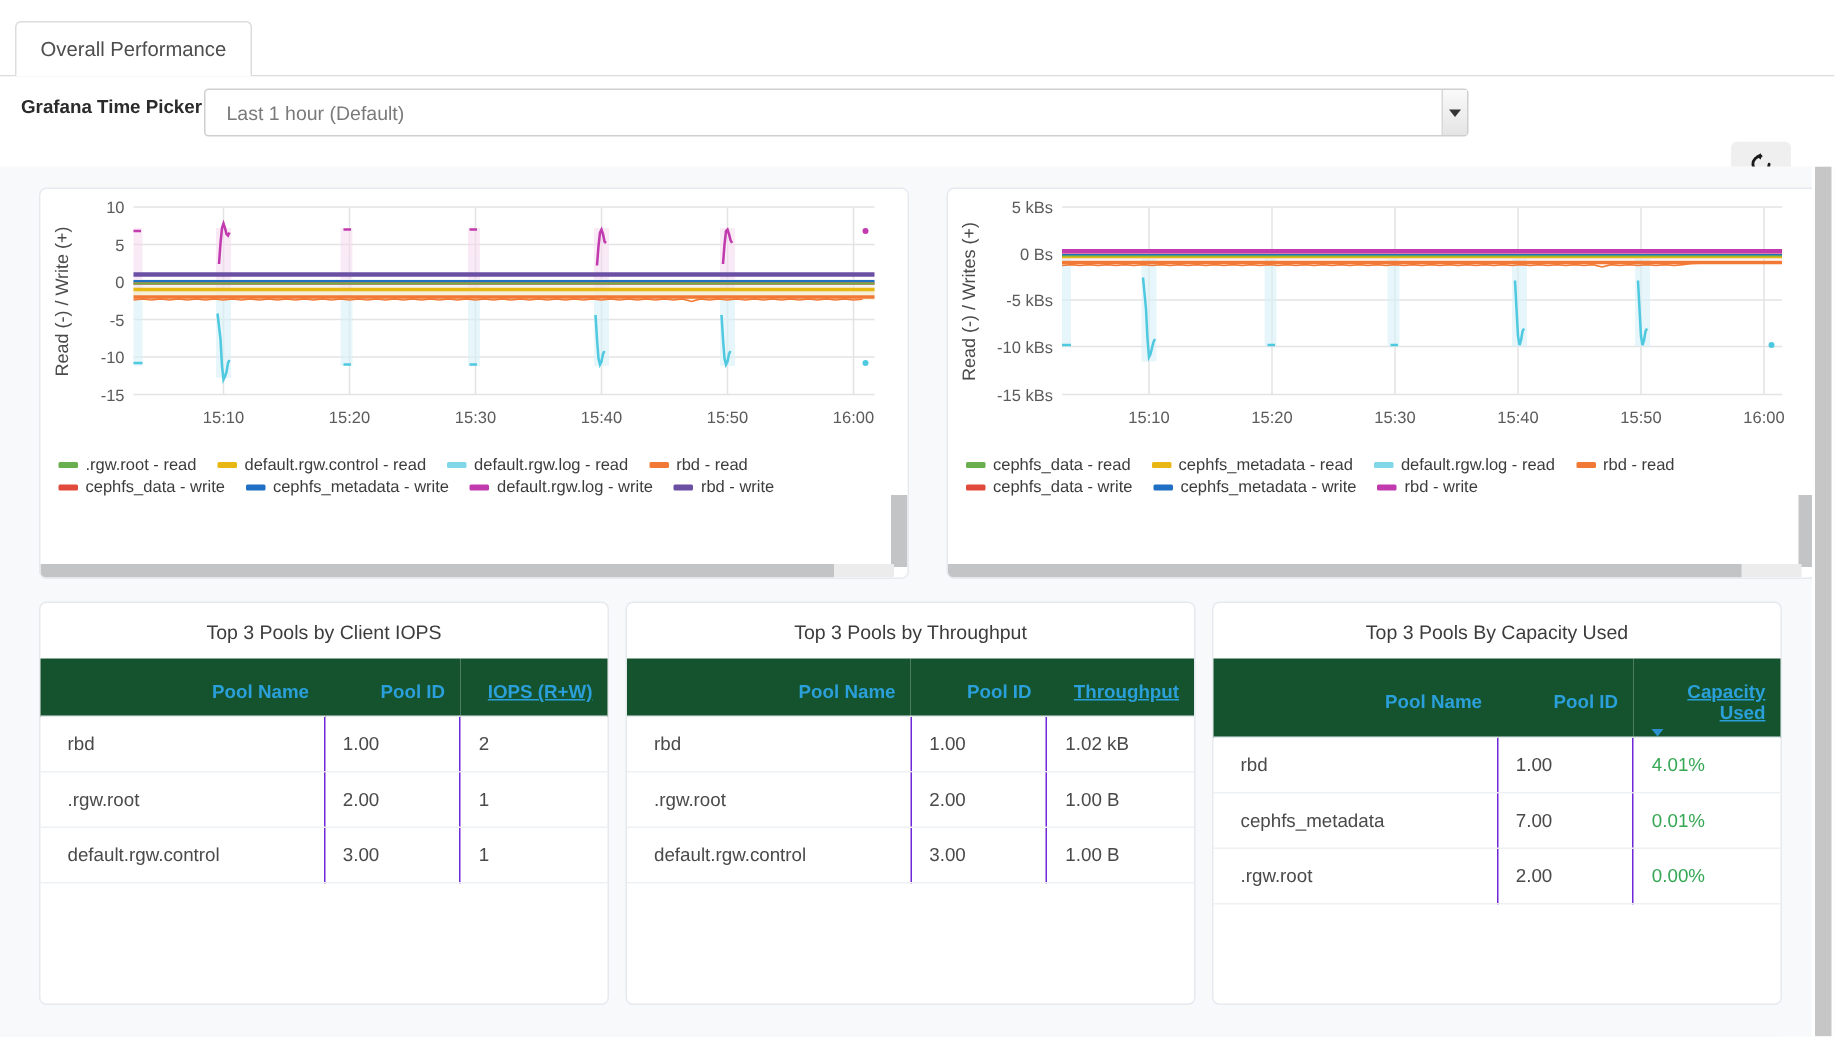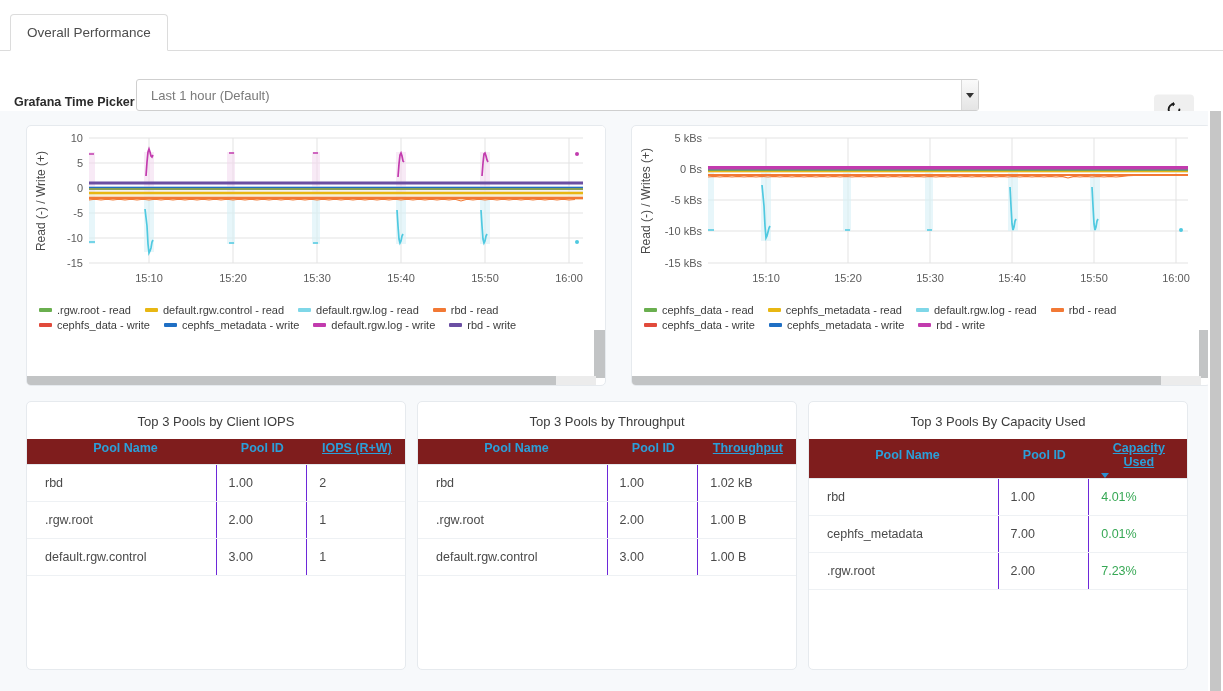--- a/index.html
+++ b/index.html
@@ -40,21 +40,21 @@
     border-bottom-color: #fff;
   }
 
   
   .toolbar {
     position: relative;
     height: 60px;
     background: #fff;
     padding: 8px 0 0 14px;
     display: flex;
-    align-items: flex-end;
+    align-items: flex-start;
   }
   .picker-label {
     width: 122px;
     font-size: 12.5px;
     font-weight: bold;
     color: #2b2b2b;
     line-height: 1.35;
     padding-top: 4px;
   }
   .select-wrap { position: relative; }
@@ -172,26 +172,26 @@
   .table-row { display: flex; gap: 11px; margin-top: 15px; }
   .table-panel { width: 380px; height: 269px; padding: 0 0 0 0; position: relative; }
   .table-panel .panel-title { padding-top: 12px; font-size: 13px; }
   table {
     width: 100%;
     border-collapse: collapse;
     margin-top: 8px;
     table-layout: fixed;
   }
   th {
-    background: #7f1d1d;
+    background: #14532d;
     color: #2b9fd9;
     font-size: 12.5px;
     font-weight: bold;
-    text-align: center;
-    padding: 2px 10px 9px 18px;
+    text-align: right;
+    padding: 15px 10px 9px 18px;
     border-bottom: 1px solid #e4e9ee;
   }
   th.c2 { padding-left: 12px; }
   th.c3 { padding-left: 12px; text-decoration: underline; }
   td {
     font-size: 12.5px;
     color: #4a4a4a;
     padding: 11px 10px 11px 18px;
     border-bottom: 1px solid #eef1f4;
     border-right: 1px solid #6d28d9;
@@ -580,21 +580,21 @@
             </td>
           </tr>
           <tr>
             <td>cephfs_metadata</td>
             <td class="c2">7.00</td>
             <td class="c3 green">0.01%</td>
           </tr>
           <tr>
             <td>.rgw.root</td>
             <td class="c2">2.00</td>
-            <td class="c3 green">7.23%</td>
+            <td class="c3 green">0.00%</td>
           </tr>
         </tbody>
       </table>
     </div>
   </div>
 
   <div class="pagescroll">
       <i></i>
     </div>
 </div>

